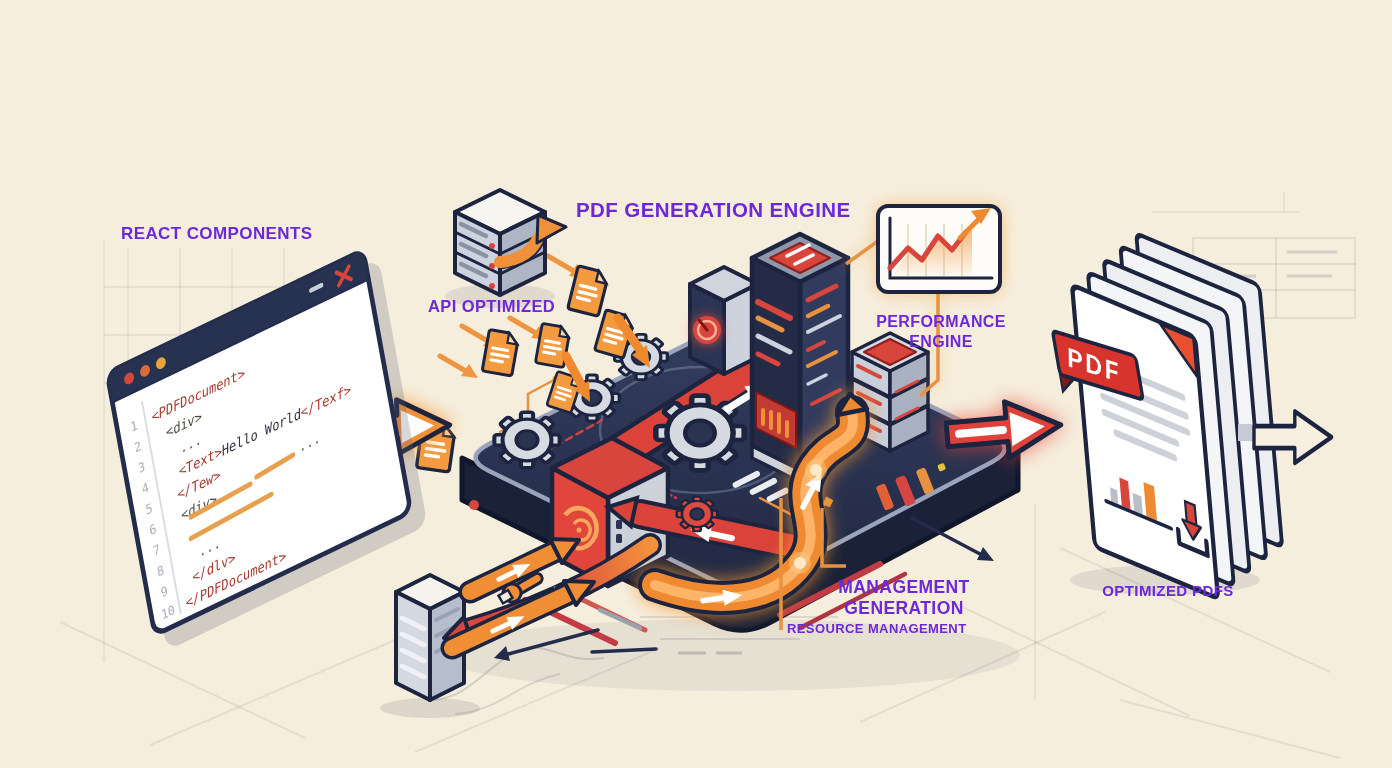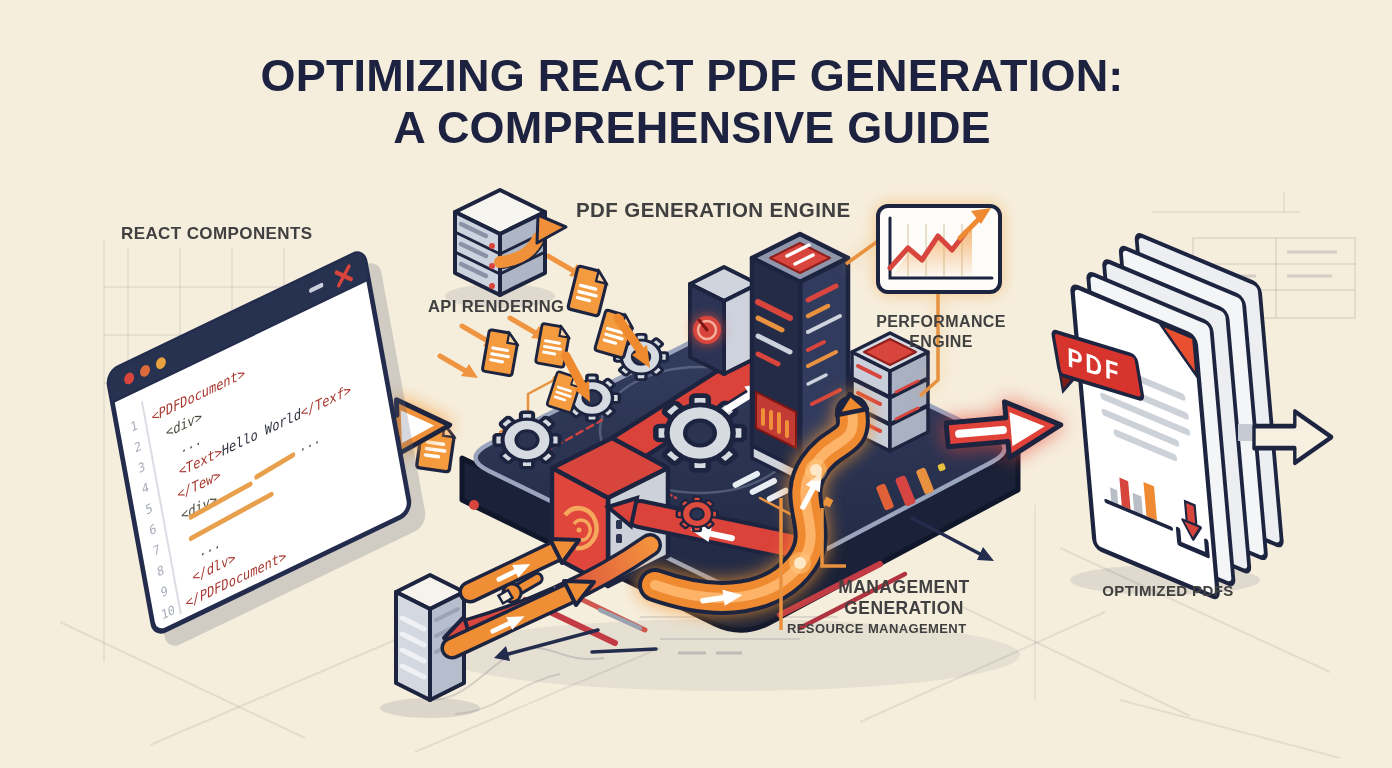--- a/index.html
+++ b/index.html
@@ -1,19 +1,19 @@
 <!DOCTYPE html>
 <html><head>
 <meta charset="utf-8">
 <style>
   html,body{margin:0;padding:0;background:#e9e4d6;}
   #stage{position:relative;width:1392px;height:768px;background:#f6eedd;overflow:hidden;
          font-family:"Liberation Sans",sans-serif;}
   #art{position:absolute;left:0;top:0;}
-  .lbl{position:absolute;font-weight:800;color:#404040;letter-spacing:.4px;line-height:1.22;}
+  .lbl{position:absolute;font-weight:800;color:#6d28d9;letter-spacing:.4px;line-height:1.22;}
   .title{top:50px;left:0;right:8px;text-align:center;font-size:45px;line-height:1.16;
          color:#1c2240;letter-spacing:.2px;font-weight:800;}
   .gear-light{--body:#d6dae1;--hole:#2a3350;}
   .gear-red{--body:#dd4a3e;--hole:#2a3350;}
   .glow-o{filter:drop-shadow(0 0 9px rgba(245,152,50,.85));}
   .glow-r{filter:drop-shadow(0 0 10px rgba(235,70,55,.7));}
   .glow-m{filter:drop-shadow(0 0 8px rgba(245,165,70,.55));}
   .win-shadow{filter:drop-shadow(14px 12px 0 rgba(95,100,120,.25));}
   text{user-select:none;}
 </style>
@@ -484,30 +484,26 @@
       </g>
       <g stroke="#e8a04c" stroke-width="5" stroke-linecap="round">
         <path d="M60,172 L128,168"></path>
             <path d="M136,164 L178,160"></path>
             <path d="M56,192 L148,187"></path>
       </g>
     </g>
   </g>
 </svg>
 
-<div class="lbl title">
-  <div>OPTIMIZING REACT PDF GENERATION:</div>
-  <div>A COMPREHENSIVE GUIDE</div>
-</div>
 
 <div class="lbl" style="left:121px;top:224px;font-size:17px;">REACT COMPONENTS</div>
 
 <div class="lbl" style="left:576px;top:197px;font-size:20.5px;">PDF GENERATION ENGINE</div>
 
-<div class="lbl" style="left:428px;top:296px;font-size:16.5px;">API RENDERING</div>
+<div class="lbl" style="left:428px;top:296px;font-size:16.5px;">API OPTIMIZED</div>
 
 <div class="lbl" style="left:862px;top:312px;width:158px;text-align:center;font-size:16px;">
   <div>PERFORMANCE</div>
   <div>ENGINE</div>
 </div>
 
 <div class="lbl" style="left:820px;top:577px;width:168px;text-align:center;font-size:17.5px;">
   <div>MANAGEMENT</div>
   <div>GENERATION</div>
 </div>

